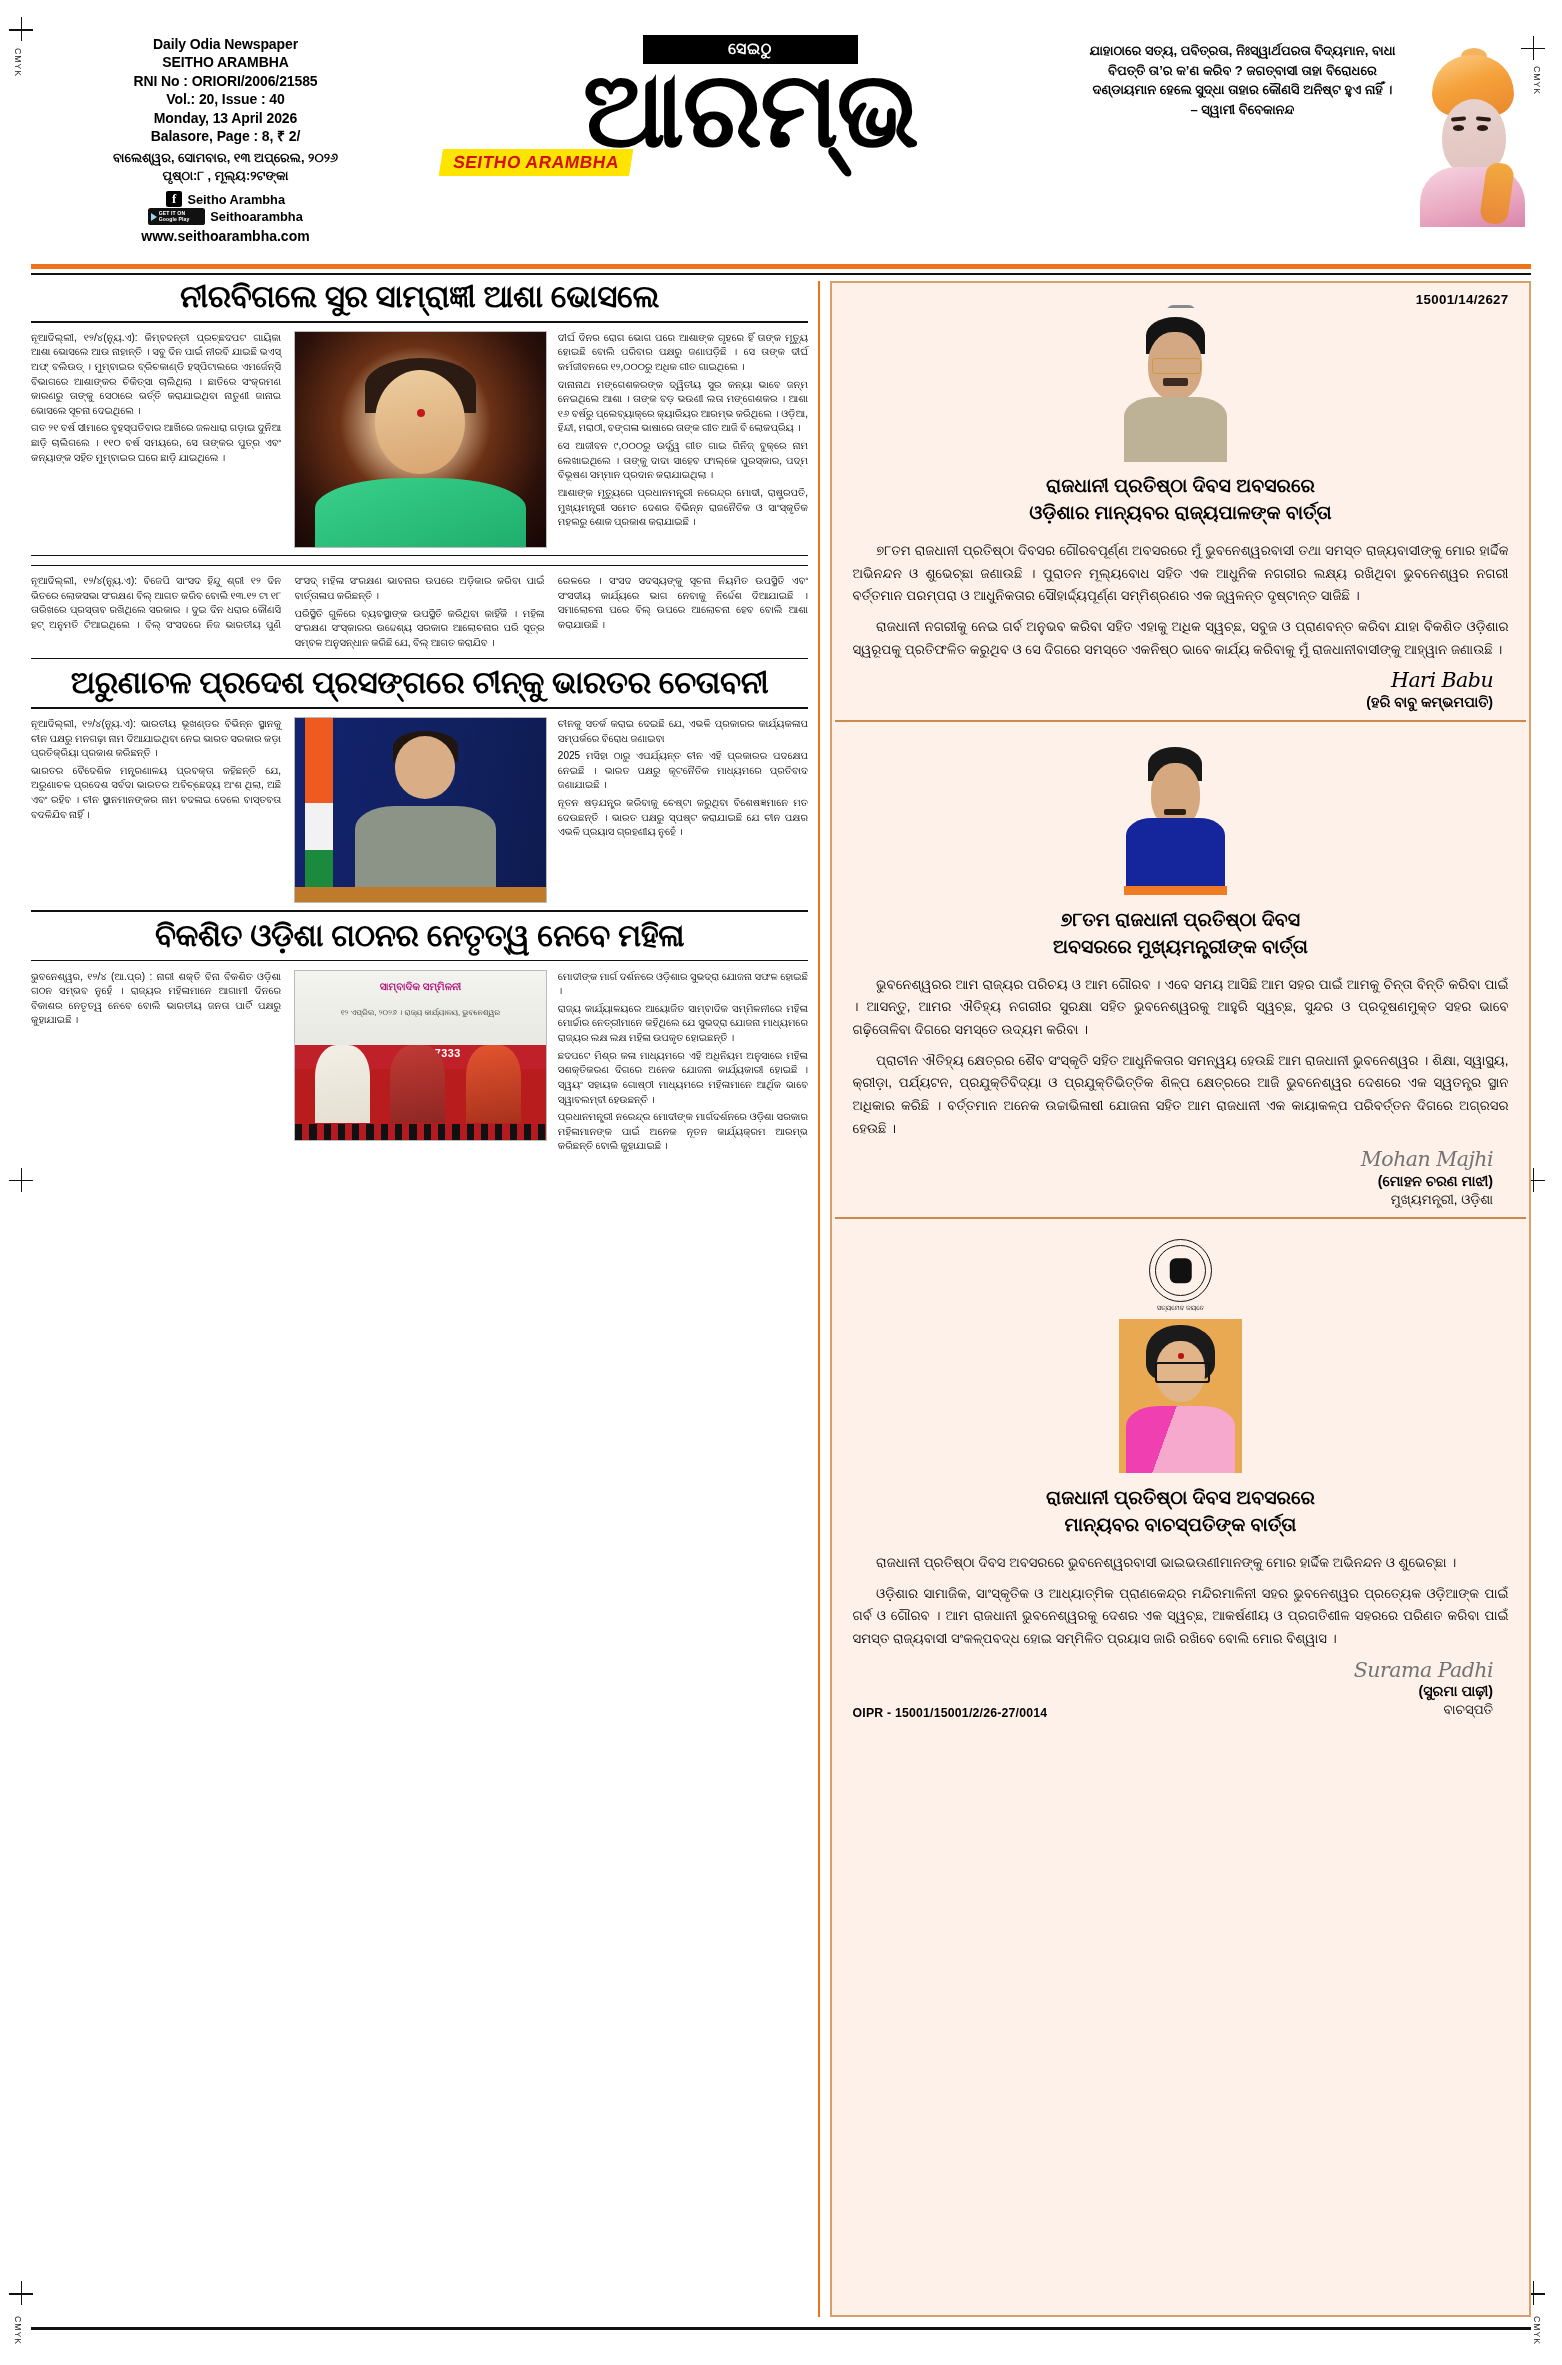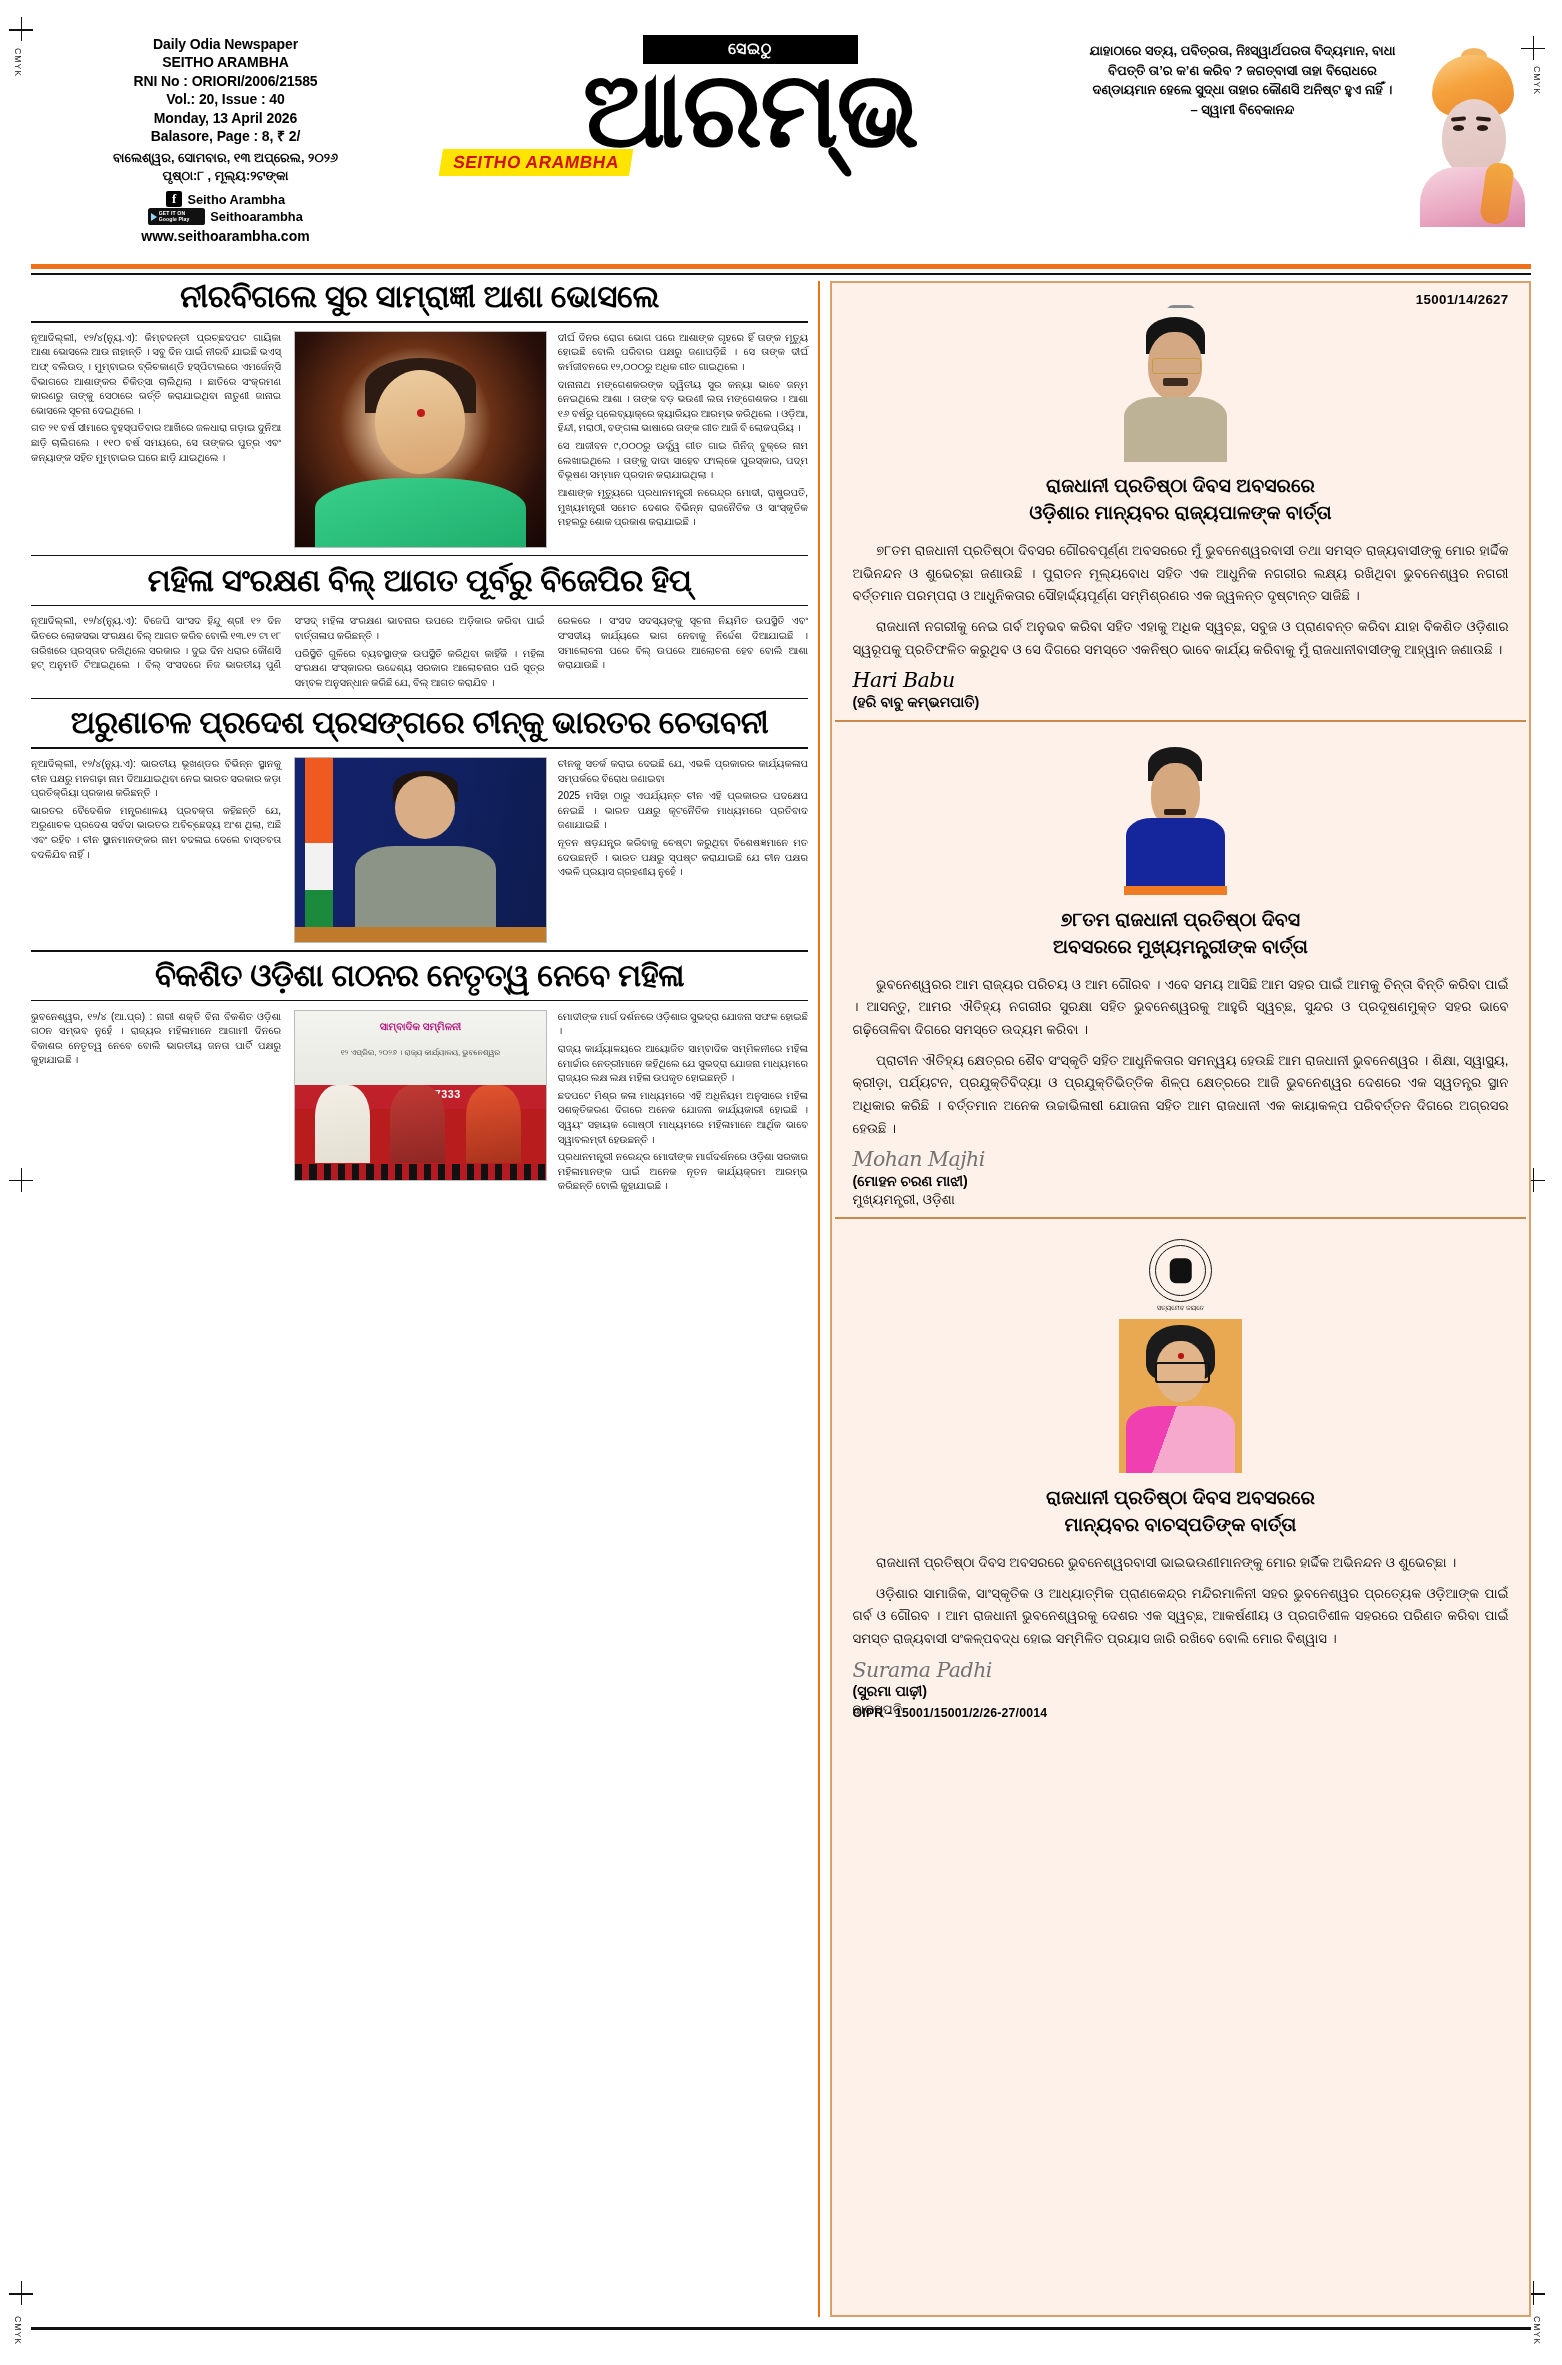--- a/index.html
+++ b/index.html
@@ -206,21 +206,21 @@
   .pt-mayor .glass{position:absolute;left:29%;top:28%;width:42%;height:11%;border:2px solid #141414;border-radius:3.1px;}
   .pt-mayor .bindi{position:absolute;left:48%;top:22%;width:5.6px;height:5.6px;border-radius:50%;background:#b81414;}
   .pt-mayor .sari{position:absolute;left:6%;bottom:0;width:88%;height:44%;border-radius:30% 30% 0 0;background:linear-gradient(110deg,#ef3fb0 0 38%,#f6a8cd 38% 100%);}
 
   .msg-title{
     text-align:center;font-size:19px;font-weight:bold;line-height:1.42;margin:11.3px 0 13.3px 0;
   }
   .msg-body p{
     font-size:13.3px;line-height:1.7;text-align:justify;margin:0 0 8.2px 0;text-indent:23.6px;
   }
-  .sign-wrap{text-align:left;margin-top:9.2px;padding-right:15.4px;}
+  .sign-wrap{text-align:right;margin-top:9.2px;padding-right:15.4px;}
   .sig-script{
     font-family:"DejaVu Serif",serif;font-style:italic;font-size:20.5px;
     letter-spacing:-0.5px;line-height:1;
   }
   .sig-script.blue{color:#737373;}
   .sig-name{font-size:14.3px;font-weight:bold;margin-top:3.1px;}
   .sig-role{font-size:13.3px;margin-top:2px;}
   .oipr{position:absolute;left:20.5px;bottom:7.2px;font-size:12.3px;font-weight:bold;letter-spacing:0.2px;}
 </style>
 </head>
@@ -318,21 +318,20 @@
           <p>ଦୀର୍ଘ ଦିନର ରୋଗ ଭୋଗ ପରେ ଆଶାଙ୍କ ଗୃହରେ ହିଁ ତାଙ୍କ ମୃତ୍ୟୁ ହୋଇଛି ବୋଲି ପରିବାର ପକ୍ଷରୁ ଜଣାପଡ଼ିଛି । ସେ ତାଙ୍କ ଦୀର୍ଘ କର୍ମଜୀବନରେ ୧୨,୦୦୦ରୁ ଅଧିକ ଗୀତ ଗାଇଥିଲେ ।</p>
           <p>ଦାନାନାଥ ମଙ୍ଗେଶକରଙ୍କ ଦ୍ୱିତୀୟ ସୁର କନ୍ୟା ଭାବେ ଜନ୍ମ ନେଇଥିଲେ ଆଶା । ତାଙ୍କ ବଡ଼ ଭଉଣୀ ଲତା ମଙ୍ଗେଶକର । ଆଶା ୧୬ ବର୍ଷରୁ ପ୍ଲେବ୍ୟାକ୍‌ରେ କ୍ୟାରିୟର ଆରମ୍ଭ କରିଥିଲେ । ଓଡ଼ିଆ, ହିନ୍ଦୀ, ମରାଠୀ, ବଙ୍ଗଳା ଭାଷାରେ ତାଙ୍କ ଗୀତ ଆଜି ବି ଲୋକପ୍ରିୟ ।</p>
           <p>ସେ ଆଜୀବନ ୯,୦୦୦ରୁ ଊର୍ଦ୍ଧ୍ୱ ଗୀତ ଗାଇ ଗିନିଜ୍ ବୁକ୍‌ରେ ନାମ ଲେଖାଇଥିଲେ । ତାଙ୍କୁ ଦାଦା ସାହେବ ଫାଲ୍‌କେ ପୁରସ୍କାର, ପଦ୍ମ ବିଭୂଷଣ ସମ୍ମାନ ପ୍ରଦାନ କରାଯାଇଥିଲା ।</p>
           <p>ଆଶାଙ୍କ ମୃତ୍ୟୁରେ ପ୍ରଧାନମନ୍ତ୍ରୀ ନରେନ୍ଦ୍ର ମୋଦୀ, ରାଷ୍ଟ୍ରପତି, ମୁଖ୍ୟମନ୍ତ୍ରୀ ସମେତ ଦେଶର ବିଭିନ୍ନ ରାଜନୈତିକ ଓ ସାଂସ୍କୃତିକ ମହଲରୁ ଶୋକ ପ୍ରକାଶ କରାଯାଇଛି ।</p>
         </div>
       </article>
 
       <div class="rule-black" style="position:relative;left:0;right:0;height:1.5px;margin:7.2px 0 8.2px 0;"></div>
 
       <article>
-        <h1 class="headline">ମହିଳା ସଂରକ୍ଷଣ ବିଲ୍ ଆଗତ ପୂର୍ବରୁ ବିଜେପିର ହିପ୍</h1>
         <div class="hl-rule"></div>
         <div class="art-cols">
           <p>ନୂଆଦିଲ୍ଲୀ, ୧୨/୪(ନ୍ୟୁ.ଏ): ବିଜେପି ସାଂସଦ ହିନ୍ଦୁ ଶ୍ରୀ ୧୨ ଦିନ ଭିତରେ ଲୋକସଭା ସଂରକ୍ଷଣ ବିଲ୍ ଆଗତ କରିବ ବୋଲି ୧୩.୧୨ ଟା ୧୮ ତାରିଖରେ ପ୍ରସ୍ତାବ ରଖିଥିଲେ ସରକାର । ଦୁଇ ଦିନ ଧରାର କୌଣସି ହଟ୍ ଅନୁମତି ଟିଆଇଥିଲେ । ବିଲ୍ ସଂସଦରେ ନିଜ ଭାରତୀୟ ପୁଣି ସଂସଦ୍ ମହିଳା ସଂରକ୍ଷଣ ଭାବନାର ଉପରେ ଅଡ଼ିକାର କରିବା ପାଇଁ ବାର୍ତ୍ତାଳାପ କରିଛନ୍ତି ।</p>
           <p>ପରିସ୍ଥିତି ଗୁଳିରେ ବ୍ୟବସ୍ଥାଙ୍କ ଉପସ୍ଥିତି କରିଥିବା କାହିଁକି । ମହିଳା ସଂରକ୍ଷଣ ସଂସ୍କାରର ଉଦ୍ଦେଶ୍ୟ ସରକାର ଆଲୋଚନାର ପରି ସୂତ୍ର ସମ୍ବଳ ଅନୁସନ୍ଧାନ କରିଛି ଯେ, ବିଲ୍ ଆଗତ କରାଯିବ ।</p>
           <p>ରେଳରେ । ସଂସଦ ସଦସ୍ୟଙ୍କୁ ସୂଚନା ନିୟମିତ ଉପସ୍ଥିତି ଏବଂ ସଂସଦୀୟ କାର୍ଯ୍ୟରେ ଭାଗ ନେବାକୁ ନିର୍ଦ୍ଦେଶ ଦିଆଯାଇଛି । ସମାଲୋଚନା ପରେ ବିଲ୍ ଉପରେ ଆଲୋଚନା ହେବ ବୋଲି ଆଶା କରାଯାଉଛି ।</p>
         </div>
       </article>
 
       <div class="rule-black" style="position:relative;left:0;right:0;height:1.5px;margin:7.2px 0 8.2px 0;"></div>
 

